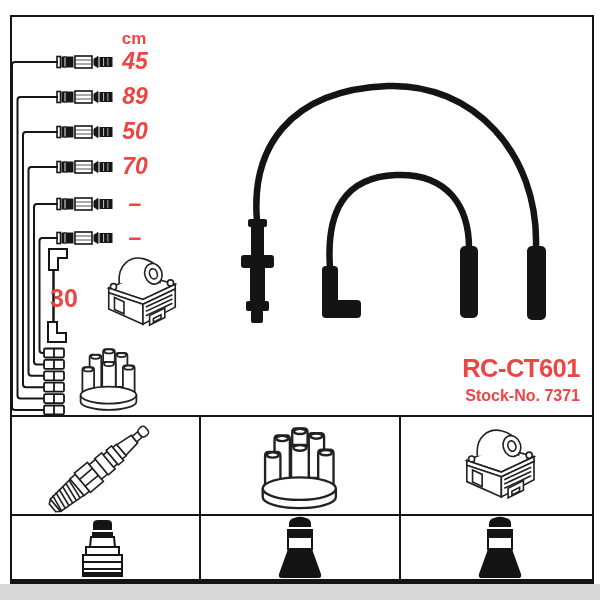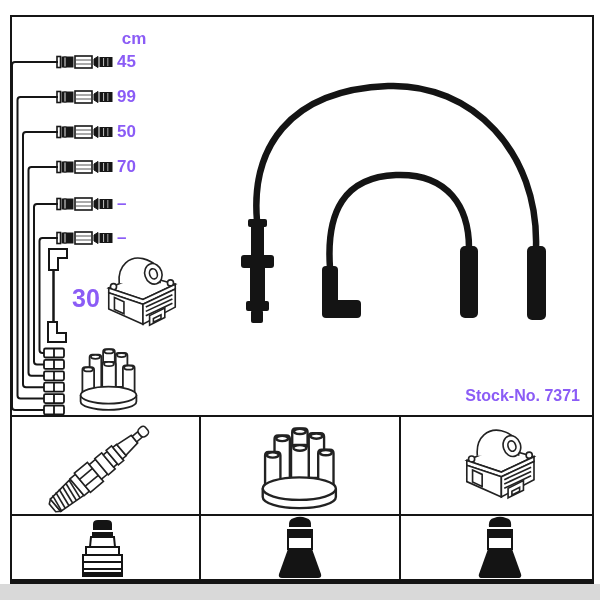--- a/index.html
+++ b/index.html
@@ -10,26 +10,26 @@
   .frame {
     position:absolute; left:10px; top:15px; width:584px; height:569px;
     border:2px solid #151515; border-bottom-width:5px; box-sizing:border-box;
     background:transparent;
   }
   .bottom-strip {
     position:absolute; left:0; top:584px; width:600px; height:16px;
     background:#d9d9d9;
   }
   .art { position:absolute; left:0; top:0; }
-  .lbl { position:absolute; font-weight:bold; color:#8b5cf6; white-space:nowrap; }
+  .lbl { position:absolute; font-weight:bold; color:#ef4444; white-space:nowrap; }
   .unit { left:117px; top:29px; width:34px; text-align:center; font-size:17px; }
-  .len  { left:117px; width:36px; font-size:17px; line-height:23px; }
+  .len  { left:117px; width:36px; text-align:center; font-size:23px; line-height:23px;font-style:italic; }
   .len.r0 { top:50px; }  .len.r1 { top:85px; }  .len.r2 { top:120px; }
   .len.r3 { top:155px; } .len.r4 { top:192px; } .len.r5 { top:226px; }
-  .coil-len { left:72px; top:284px; font-size:25px; }
+  .coil-len { left:50px; top:284px; font-size:25px; }
   .code  { left:340px; top:354px; width:240px; text-align:right; font-size:25.5px; letter-spacing:-0.5px; }
   .stock { left:340px; top:387px; width:240px; text-align:right; font-size:16px; }
 </style>
 </head>
 <body>
 
 <div class="canvas">
 
   <svg class="art" width="600" height="600" viewBox="0 0 600 600" xmlns="http://www.w3.org/2000/svg" xmlns:xlink="http://www.w3.org/1999/xlink">
 
@@ -207,23 +207,24 @@
     <g>
       <use xlink:href="#boot-tapered" href="#boot-tapered" transform="translate(300,517)"></use>
     </g>
     <g>
       <use xlink:href="#boot-tapered" href="#boot-tapered" transform="translate(500,517)"></use>
     </g>
   </svg>
 
   <div class="lbl unit">cm</div>
   <div class="lbl len r0">45</div>
-  <div class="lbl len r1">99</div>
+  <div class="lbl len r1">89</div>
   <div class="lbl len r2">50</div>
   <div class="lbl len r3">70</div>
   <div class="lbl len r4">–</div>
   <div class="lbl len r5">–</div>
   <div class="lbl coil-len">30</div>
+  <div class="lbl code">RC-CT601</div>
   <div class="lbl stock">Stock-No. 7371</div>
 
   <div class="frame"></div>
   <div class="bottom-strip"></div>
 </div>
 
 </body></html>

